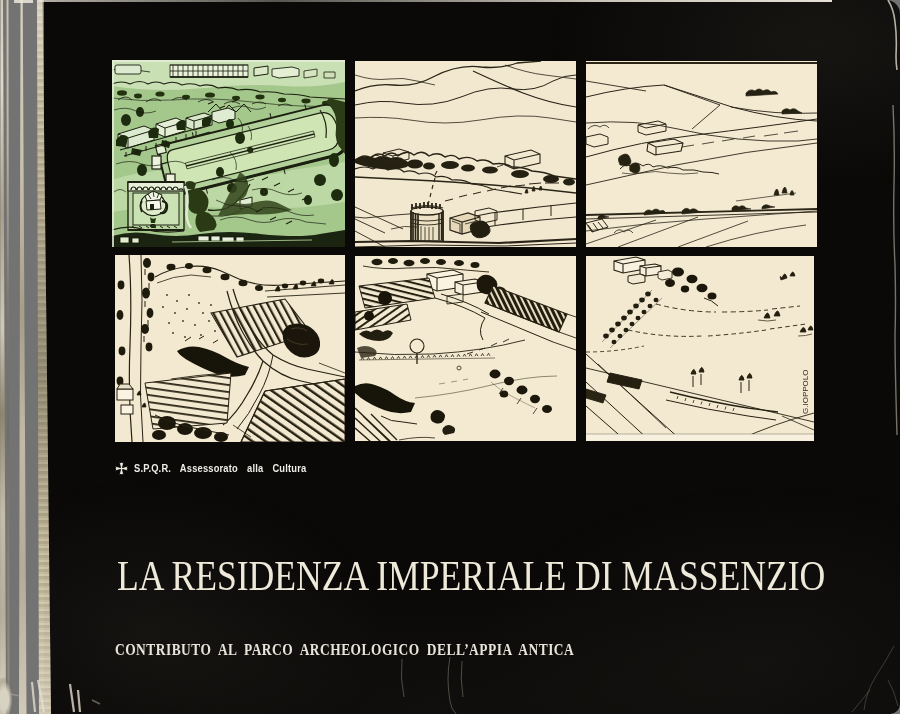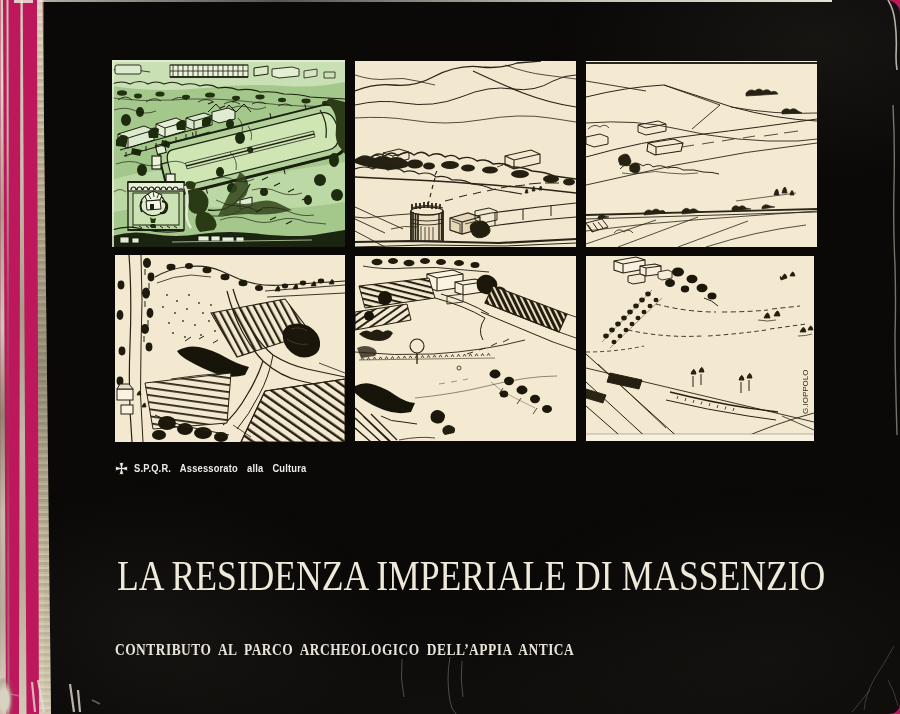--- a/index.html
+++ b/index.html
@@ -1,16 +1,16 @@
 <!DOCTYPE html>
 <html><head>
 <meta charset="utf-8">
 <style>
   html,body{margin:0;padding:0;background:#090807;}
-  #page{position:relative;width:900px;height:714px;background:#be185d;overflow:hidden;
+  #page{position:relative;width:900px;height:714px;background:#737373;overflow:hidden;
         font-family:"Liberation Sans", sans-serif;}
   .abs{position:absolute;}
   svg{display:block;}
 </style>
 </head>
 <body>
 <div id="page">
 
   <div class="abs" style="left:44px;top:0;width:856px;height:714px;background:radial-gradient(130% 110% at 45% 45%, #0a0908 60%, #151310 100%);border-radius:0 14px 10px 0;"></div>
 

